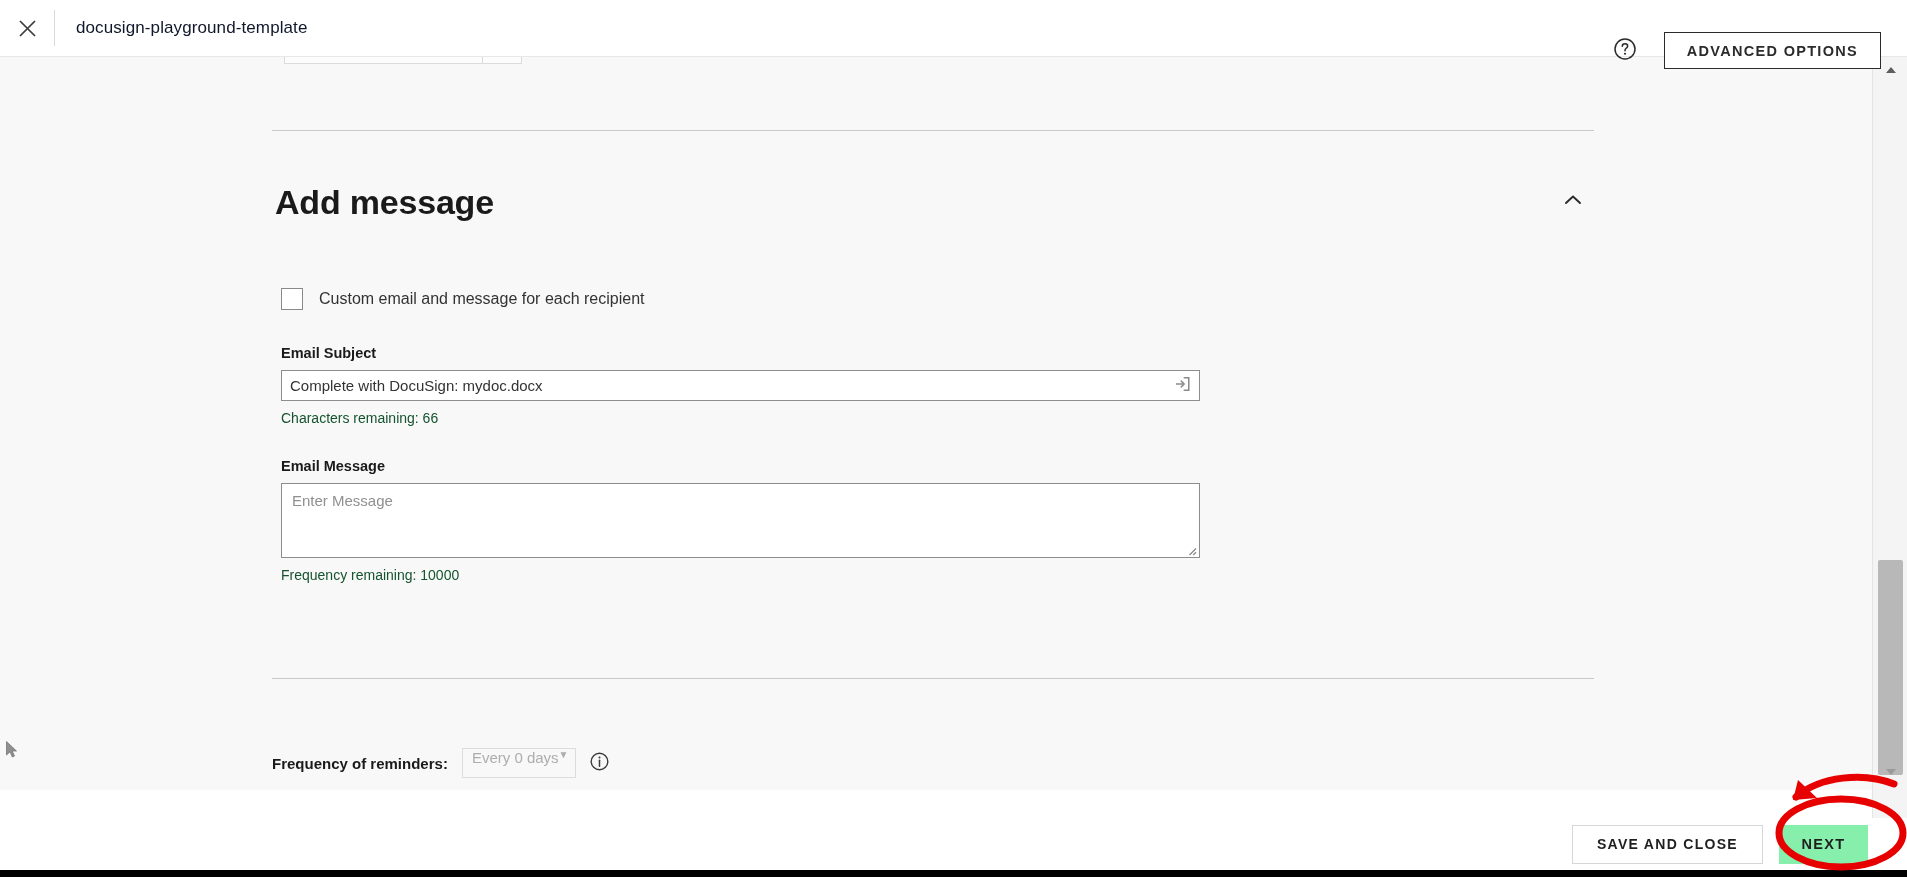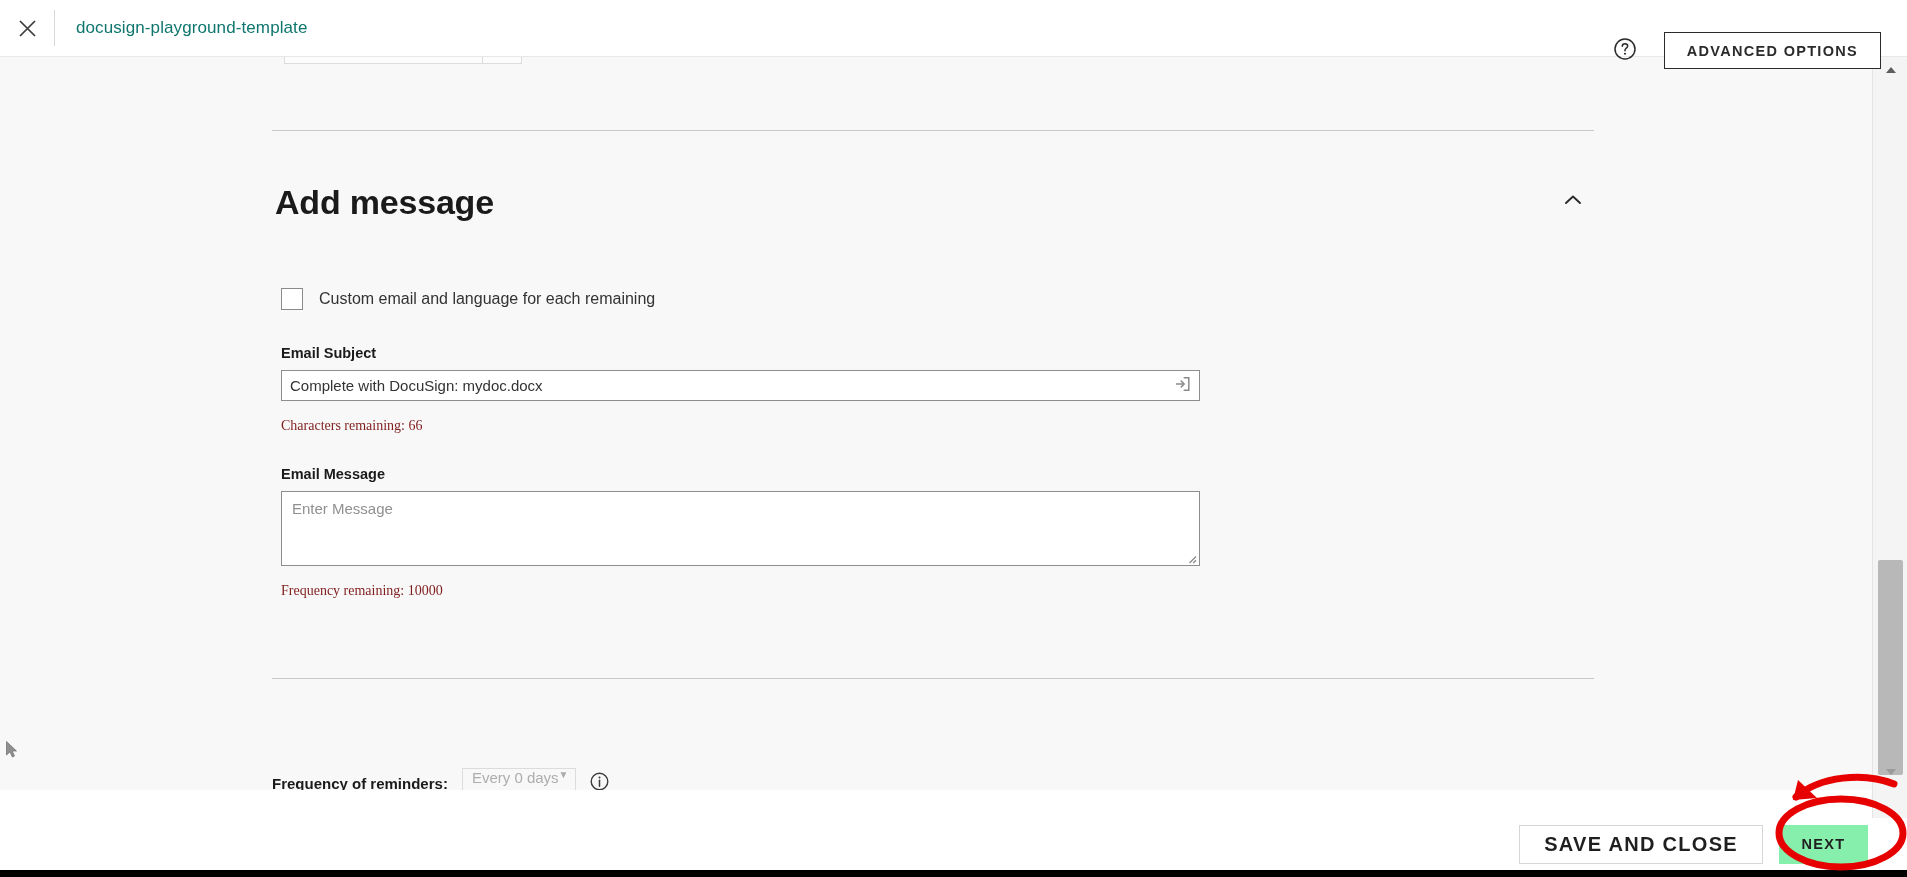--- a/index.html
+++ b/index.html
@@ -35,21 +35,21 @@
     cursor: pointer;
   }
   .close-btn svg { display: block; }
   .hdr-sep {
     width: 1px; height: 36px;
     background: #d8d8d8;
     margin-right: 21px;
   }
   .hdr-title {
     font-size: 17px;
-    color: #0f766e;
+    color: #0f172a;
     letter-spacing: 0.1px;
     white-space: nowrap;
   }
   .hdr-right {
     margin-left: auto;
     display: flex;
     align-items: center;
     padding-right: 26px;
     margin-top: 45px;
   }
@@ -213,23 +213,22 @@
   .insert-icon {
     position: absolute;
     right: 8px; top: 50%;
     transform: translateY(-50%);
     width: 19px; height: 19px;
     cursor: pointer;
     display: flex; align-items: center; justify-content: center;
   }
   .char-count {
     font-size: 14px;
-    color: #7f1d1d;
-    margin-top: 17px;
-    font-family: Liberation Serif, serif;
+    color: #14532d;
+    margin-top: 9px;
   }
 
   .msg-group { margin-top: 32px; }
   .textarea-wrap {
     position: relative;
     width: 919px;
     height: 75px;
   }
   .msg-area {
     width: 919px;
@@ -248,21 +247,21 @@
   .resize-grip {
     position: absolute;
     right: 3px; bottom: 3px;
     width: 13px; height: 13px;
     pointer-events: none;
   }
 
   
   .reminders-row {
     position: absolute;
-    top: 768px; left: 272px;
+    top: 748px; left: 272px;
     display: flex;
     align-items: center;
   }
   .reminders-label {
     font-size: 15px;
     font-weight: bold;
     color: #1a1a1a;
     margin-right: 14px;
     white-space: nowrap;
   }
@@ -300,21 +299,21 @@
     padding-right: 39px;
     z-index: 30;
   }
   .btn-save {
     height: 39px;
     padding: 0 24px;
     border: 1px solid #d6d6d6;
     background: #ffffff;
     color: #1f1f1f;
     font-family: "Liberation Sans", sans-serif;
-    font-size: 20px;
+    font-size: 14px;
     font-weight: bold;
     letter-spacing: 1.3px;
     cursor: pointer;
     display: flex; align-items: center; justify-content: center;
     white-space: nowrap;
   }
   .btn-next {
     height: 39px;
     width: 89px;
     margin-left: 16px;
@@ -431,21 +430,21 @@
               <path d="M4 14 L11 7.5 L18 14" stroke="#2b2b2b" stroke-width="1.9" fill="none" stroke-linecap="round" stroke-linejoin="round"></path>
             </svg>
           </span>
         </div>
       </div>
 
       <div class="form-block">
 
         <div class="checkbox-row">
           <div class="checkbox-box"></div>
-          <div class="checkbox-label">Custom email and language for each remaining</div>
+          <div class="checkbox-label">Custom email and message for each recipient</div>
         </div>
 
         <div>
           <label class="field-label">Email Subject</label>
           <div class="input-wrap">
             <input class="text-input" type="text" value="Complete with DocuSign: mydoc.docx" style="">
             <div class="insert-icon">
               <span>
                 <svg width="17" height="17" viewBox="0 0 17 17">
                   <path d="M9.7 2.2h5.1v12.6H9.7" stroke="#8a8a8a" stroke-width="1.5" fill="none"></path>

